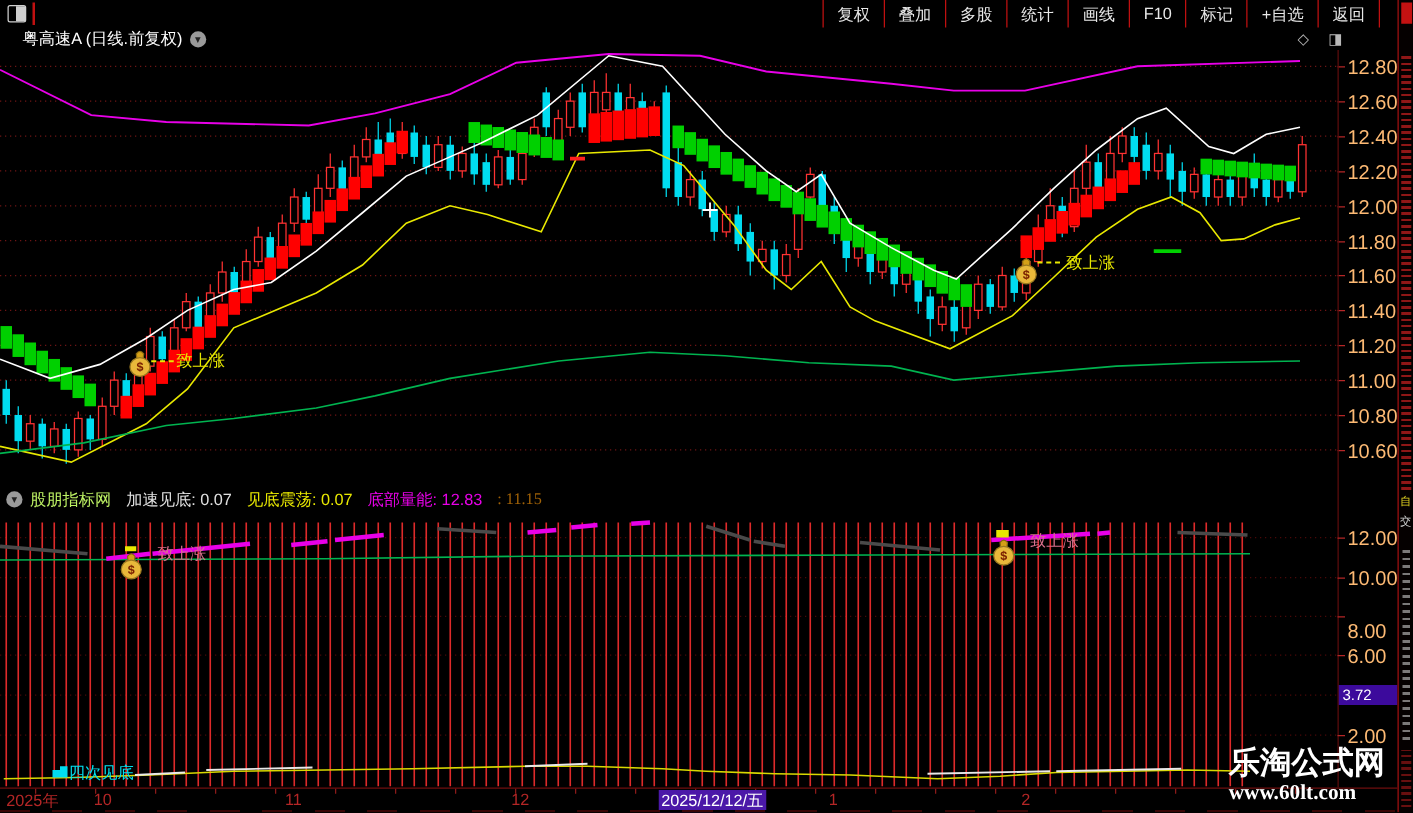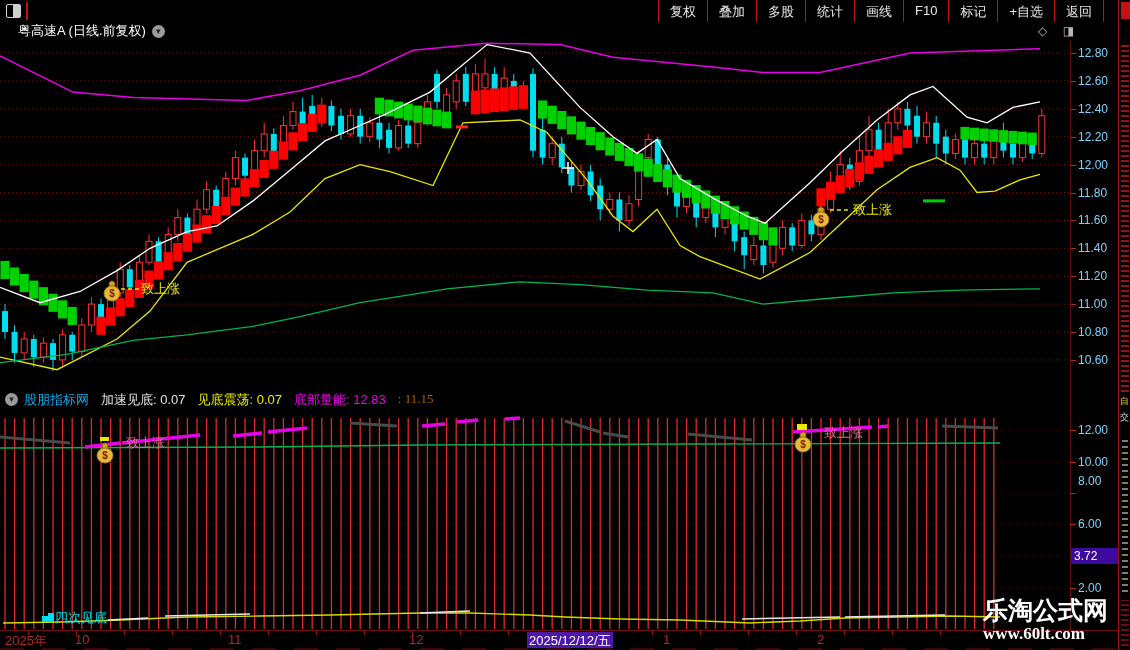--- a/index.html
+++ b/index.html
@@ -20,21 +20,21 @@
   .stock-title{color:#ffffff;margin-left:4px;white-space:nowrap;}
   .circle-chevron{width:13px;height:13px;border-radius:50%;background:#9a9a9a;color:#222;font-size:9px;
                   line-height:12px;text-align:center;margin:0 6px;flex:0 0 auto;}
   .ma-item{margin-right:10px;white-space:nowrap;}
   .row2-icons{margin-left:auto;margin-right:52px;color:#b8b8b8;font-size:12px;letter-spacing:6px;}
   
   svg{position:absolute;left:0;display:block;}
   #main-svg{top:40px;}
   #sub-svg{top:410px;}
   .v-axis{position:absolute;left:1070px;width:48px;}
-  .v-axis .lbl{position:absolute;left:8px;color:#7dd3fc;font-size:12px;white-space:nowrap;}
+  .v-axis .lbl{position:absolute;left:8px;color:#fdba74;font-size:16px;white-space:nowrap;}
   .v-axis .tick{position:absolute;left:0;width:6px;height:1px;background:#b42626;}
   .axis-border{position:absolute;left:1070px;top:40px;width:1px;height:590px;background:#5c0c0c;}
   .badge372{position:absolute;left:1px;width:44px;height:16px;background:#3c0a9c;color:#fff;
             font-size:12px;line-height:16px;padding-left:3px;}
   
   .ind-row{position:absolute;top:389px;left:0;width:1070px;height:21px;display:flex;align-items:center;font-size:13px;}
   .ind-item{margin-right:12px;white-space:nowrap;}
   
   .date-axis{position:absolute;top:630px;left:0;width:1118px;height:17px;background:#000;
              border-top:1px solid #6e0e0e;border-bottom:1px solid #6e0e0e;}
@@ -469,21 +469,21 @@
       <div class="tick" style="top: 292px;"></div>
       <div class="lbl" style="top: 285px;">10.80</div>
       <div class="tick" style="top: 319.9px;"></div>
       <div class="lbl" style="top: 312.9px;">10.60</div>
     </div>
   <div class="axis-border"></div>
 
   <div class="ind-row">
     <span class="circle-chevron" style="margin-left:5px;">▾</span>
     <span style="display:flex;">
-        <span class="ind-item" style="color: #0ea5e9;">股朋指标网</span>
+        <span class="ind-item" style="color: #bef264;">股朋指标网</span>
         <span class="ind-item" style="color: rgb(224, 224, 224);">加速见底: 0.07</span>
         <span class="ind-item" style="color: rgb(232, 232, 0);">见底震荡: 0.07</span>
         <span class="ind-item" style="color: rgb(232, 0, 232);">底部量能: 12.83</span>
         <span class="ind-item" style="color: #a16207; font-family: Liberation Serif, serif;">: 11.15</span>
       </span>
   </div>
 
   <svg id="sub-svg" width="1070" height="220" viewBox="0 410 1070 220">
       <g>
         <line x1="0" y1="430" x2="1070" y2="430" stroke="#4a0808" stroke-width="1" stroke-dasharray="1 3"></line>
@@ -646,21 +646,21 @@
       </g>
     </svg>
 
   <div class="v-axis" style="top:410px;height:220px;" id="sub-axis">
     <div class="badge372" id="badge372" style="top: 138px;">3.72</div>
   <div class="tick" style="top: 20px;"></div>
       <div class="lbl" style="top: 13px;">12.00</div>
       <div class="tick" style="top: 52px;"></div>
       <div class="lbl" style="top: 45px;">10.00</div>
       <div class="tick" style="top: 83px;"></div>
-      <div class="lbl" style="top: 64px;">8.00</div>
+      <div class="lbl" style="top: 87px;">8.00</div>
       <div class="tick" style="top: 114px;"></div>
       <div class="lbl" style="top: 107px;">6.00</div>
       <div class="tick" style="top: 178px;"></div>
       <div class="lbl" style="top: 171px;">2.00</div>
     </div>
 
   <div class="date-axis" id="date-axis">
       <div class="date-tick" style="left: 28px;"></div>
       <div class="date-tick" style="left: 76px;"></div>
       <div class="date-tick" style="left: 124px;"></div>

